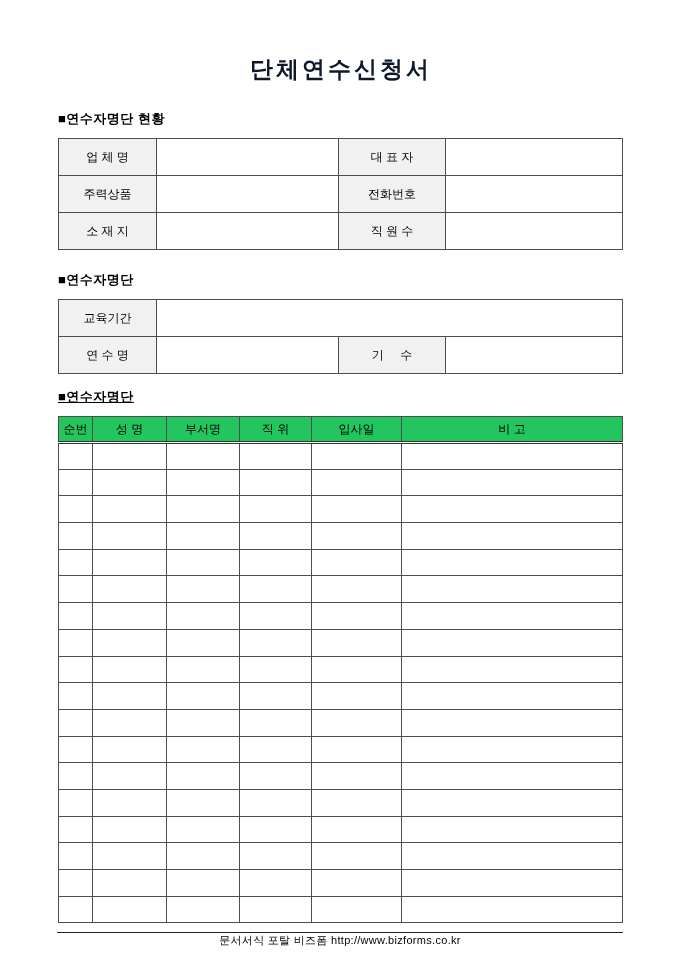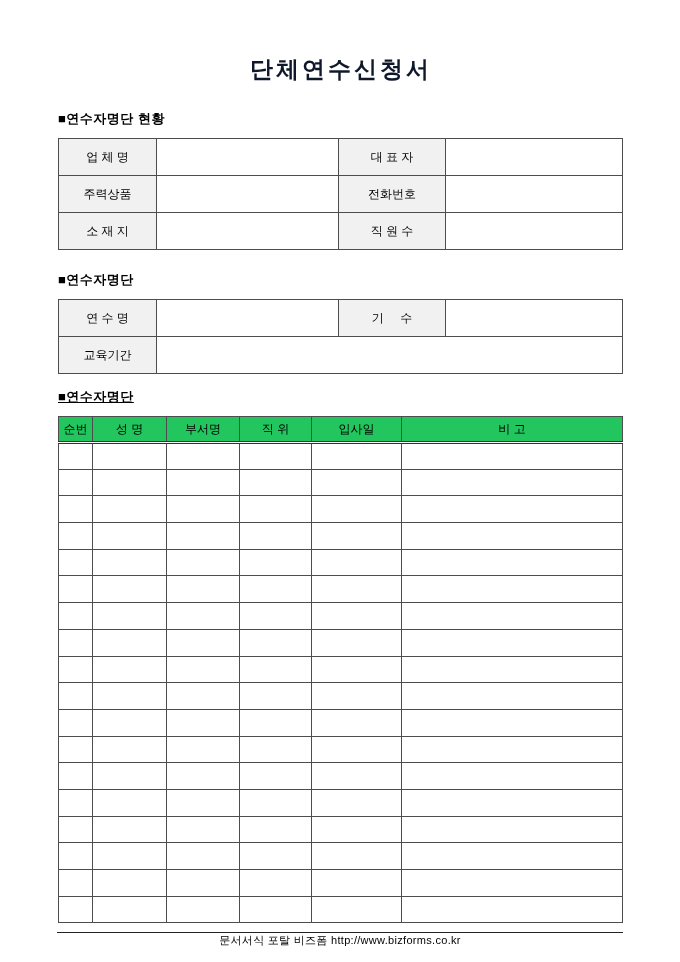--- a/index.html
+++ b/index.html
@@ -125,28 +125,28 @@
     <div class="section-heading sh-training">■연수자명단</div>
     <table class="form-table">
       <colgroup>
         <col style="width:98px">
           <col style="width:182px">
           <col style="width:107px">
           <col style="width:177px">
       </colgroup>
       <tbody>
         <tr>
-          <td class="label-cell">연 수 명</td>
-          <td class="value-cell"></td>
-          <td class="label-cell">기&nbsp;&nbsp;&nbsp;&nbsp;&nbsp;수</td>
-          <td class="value-cell"></td>
-        </tr>
-        <tr>
           <td class="label-cell">교육기간</td>
           <td class="value-cell" colspan="3"></td>
+        </tr>
+        <tr>
+          <td class="label-cell">연 수 명</td>
+          <td class="value-cell"></td>
+          <td class="label-cell">기&nbsp;&nbsp;&nbsp;&nbsp;&nbsp;수</td>
+          <td class="value-cell"></td>
         </tr>
       </tbody>
     </table>
 
     <div class="section-heading sh-trainees">■연수자명단</div>
     <table class="list-table">
       <colgroup>
         <col style="width:34px">
           <col style="width:74px">
           <col style="width:73px">

